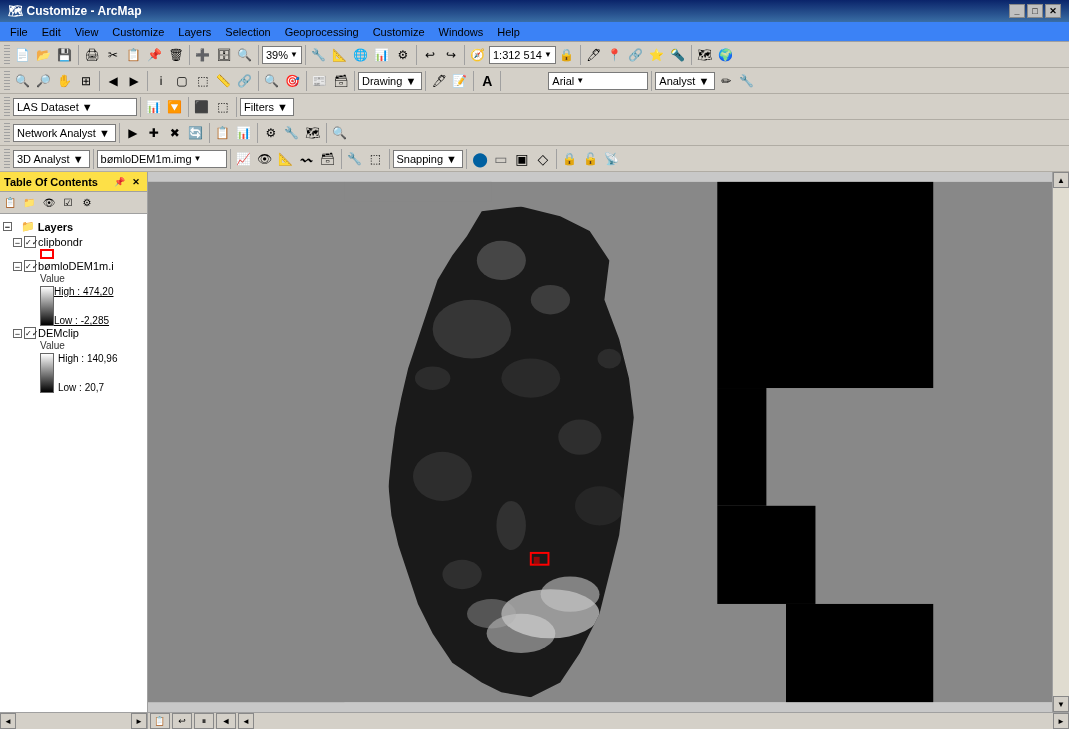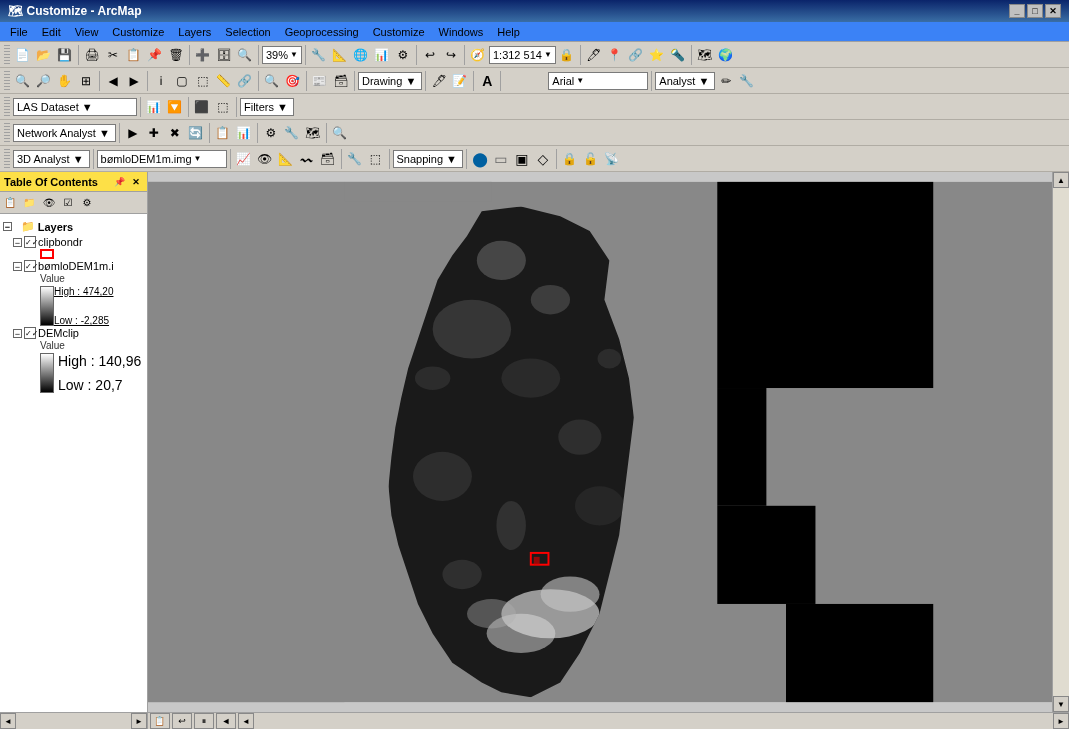--- a/index.html
+++ b/index.html
@@ -519,21 +519,21 @@
           <div class="sublayer">
             <div class="layer-header">
               <span class="collapse-btn">−</span>
               <span class="chk checked">✓</span>
               <span>DEMclip</span>
             </div>
             <div style="margin-left:28px;">
               <div style="font-size:10px;color:#333;margin-bottom:2px;">Value</div>
               <div style="display:flex;gap:4px;align-items:flex-start;">
                 <div style="width:14px;height:40px;background:linear-gradient(to bottom,white,black);border:1px solid #666;"></div>
-                <div style="font-size:14px;display:flex;flex-direction:column;justify-content:space-between;height:40px;">
+                <div style="font-size:10px;display:flex;flex-direction:column;justify-content:space-between;height:40px;">
                   <span>High : 140,96</span>
                   <span>Low : 20,7</span>
                 </div>
               </div>
             </div>
           </div>
 
         </div>
       </div>
 

